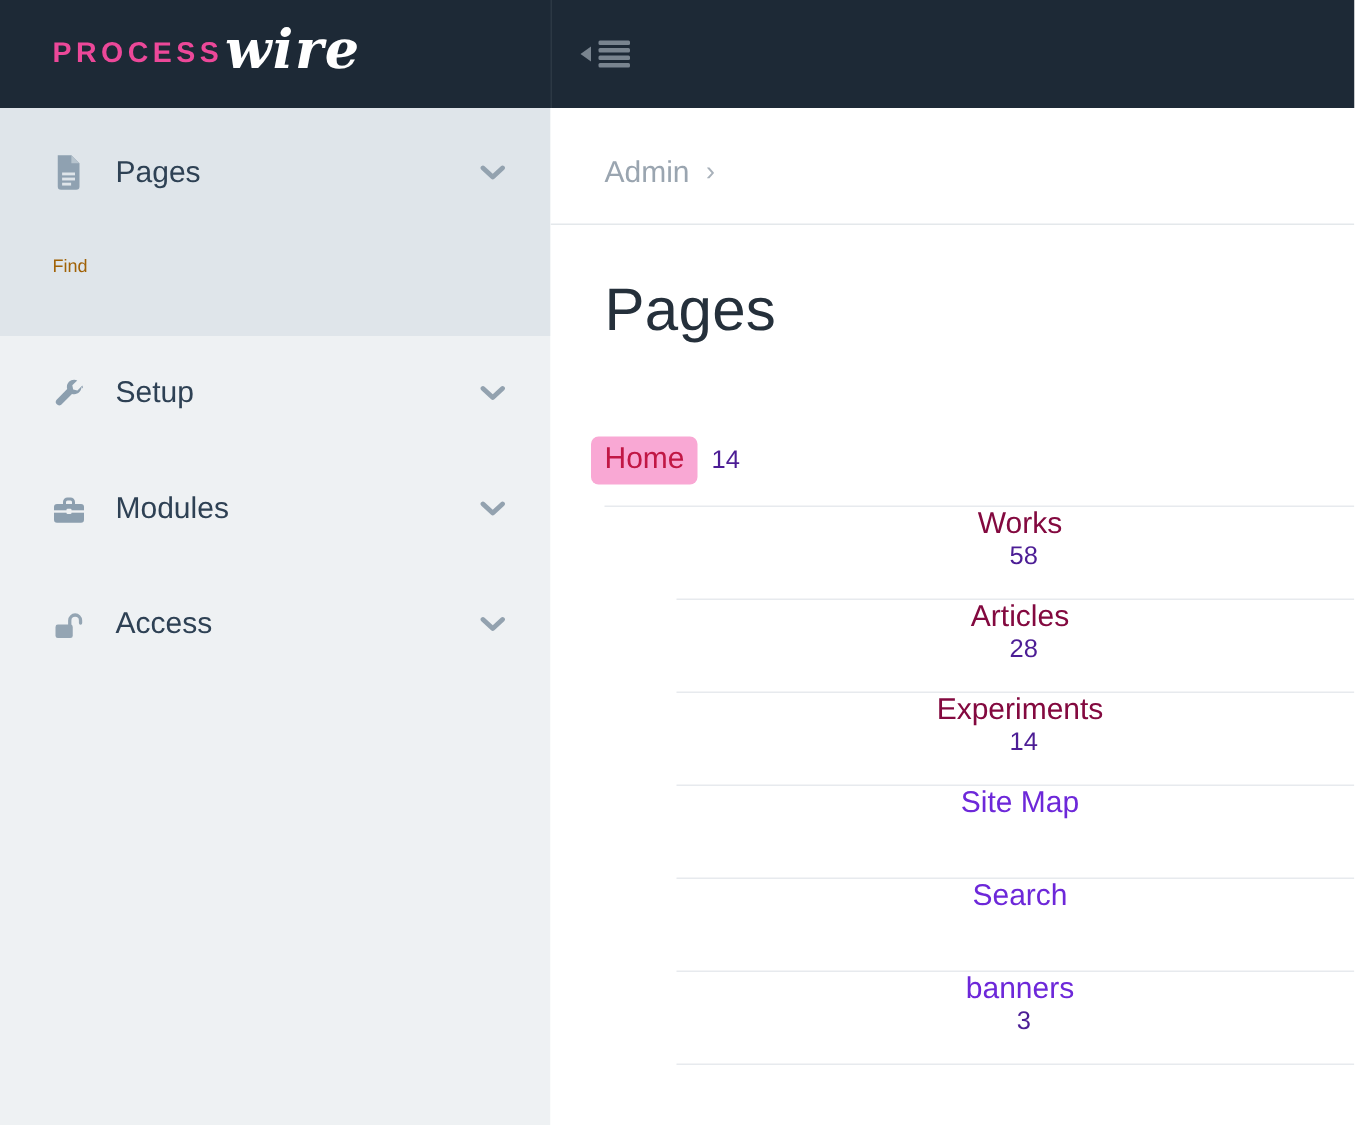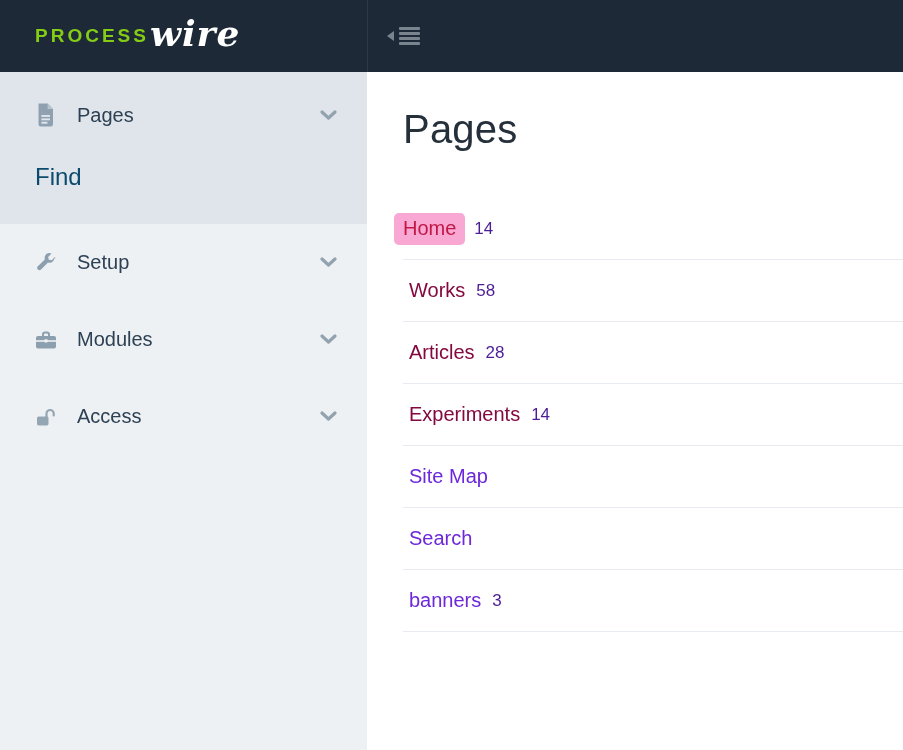--- a/index.html
+++ b/index.html
@@ -14,21 +14,21 @@
   .topbar {
     position: absolute; top: 0; left: 0;
     width: 903px; height: 72px;
     background: #1D2936;
   }
   .logo {
     position: absolute; left: 35px; top: 0; height: 72px;
     display: flex; align-items: center; cursor: pointer;
   }
   .logo-process {
-    color: #84cc16; font-weight: 700; font-size: 19px;
+    color: #ec4899; font-weight: 700; font-size: 19px;
     letter-spacing: 3px;
   }
   .logo-wire {
     color: #FFFFFF; font-family: "DejaVu Serif", serif;
     font-style: italic; font-weight: 700; font-size: 36px;
     letter-spacing: 1px; margin-left: 1px; position: relative; top: -3px;
   }
   .topbar-seam {
     position: absolute; left: 367px; top: 0; width: 1px; height: 72px;
     background: rgba(255,255,255,0.07);
@@ -55,21 +55,21 @@
   .section-pages { background: #DFE5EA; padding: 28px 0 32px; }
   .nav-head {
     display: flex; align-items: center; height: 30px;
     padding: 0 30px 0 35px; cursor: pointer;
   }
   .nav-icon { width: 24px; display: flex; align-items: center; }
   .nav-label { color: #2E4154; font-size: 20px; margin-left: 18px; }
   .chev { margin-left: auto; display: flex; }
   .sub {
     display: flex; align-items: center; height: 30px;
-    padding-left: 35px; color: #0c4a6e; font-size: 24px;
+    padding-left: 35px; color: #a16207; font-size: 12px;
     text-decoration: none; cursor: pointer;
   }
   .sub-find { margin-top: 32px; }
   .sub-recent { margin-top: 19px; }
   .nav-item {
     height: 77px; display: flex; align-items: center;
     padding: 0 30px 0 35px; cursor: pointer;
   }
 
   
@@ -88,21 +88,21 @@
   .content { padding-left: 36px; }
   h1.page-title {
     margin-top: 34px; font-size: 40px; line-height: 46px;
     font-weight: 500; color: #25303B; letter-spacing: 0.2px;
   }
   .tree { margin-top: 47px; }
   .row {
     display: flex; align-items: center;
     height: 61px; border-bottom: 1px solid #E7EAEE;
   }
-  .row.child { height: 62px; }
+  .row.child { margin-left: 48px; height: 62px; flex-direction: column; }
   .pl { font-size: 20px; text-decoration: none; cursor: pointer; }
   .row.root .pl {
     color: #C11745; background: #f9a8d4;
     padding: 4px 9px 5px; border-radius: 5px; margin-left: -9px;
   }
   .row.child .pl { color: #83093F; padding-left: 6px; }
   .row.child.hidden-page .pl { color: #6d28d9; }
   .count { color: #4c1d95; font-size: 17px; margin-left: 11px; }
   .row.root .count { margin-left: 9px; }
 </style>
@@ -192,20 +192,24 @@
       <svg width="17" height="11" viewBox="0 0 17 11">
         <polyline points="2,2 8.5,8 15,2" stroke="#93A2AF" stroke-width="3.2" fill="none" stroke-linecap="round" stroke-linejoin="round"></polyline>
       </svg>
     </span>
   </div>
 
 </aside>
 
 <main class="main">
 
+  <div class="breadcrumbs">
+    <a class="crumb-link">Admin</a>
+    <span class="crumb-sep">›</span>
+  </div>
 
   <div class="content">
     <h1 class="page-title">Pages</h1>
 
     <div class="tree">
 
       <div class="row root">
         <a class="pl">Home</a>
         <span class="count">14</span>
       </div>

